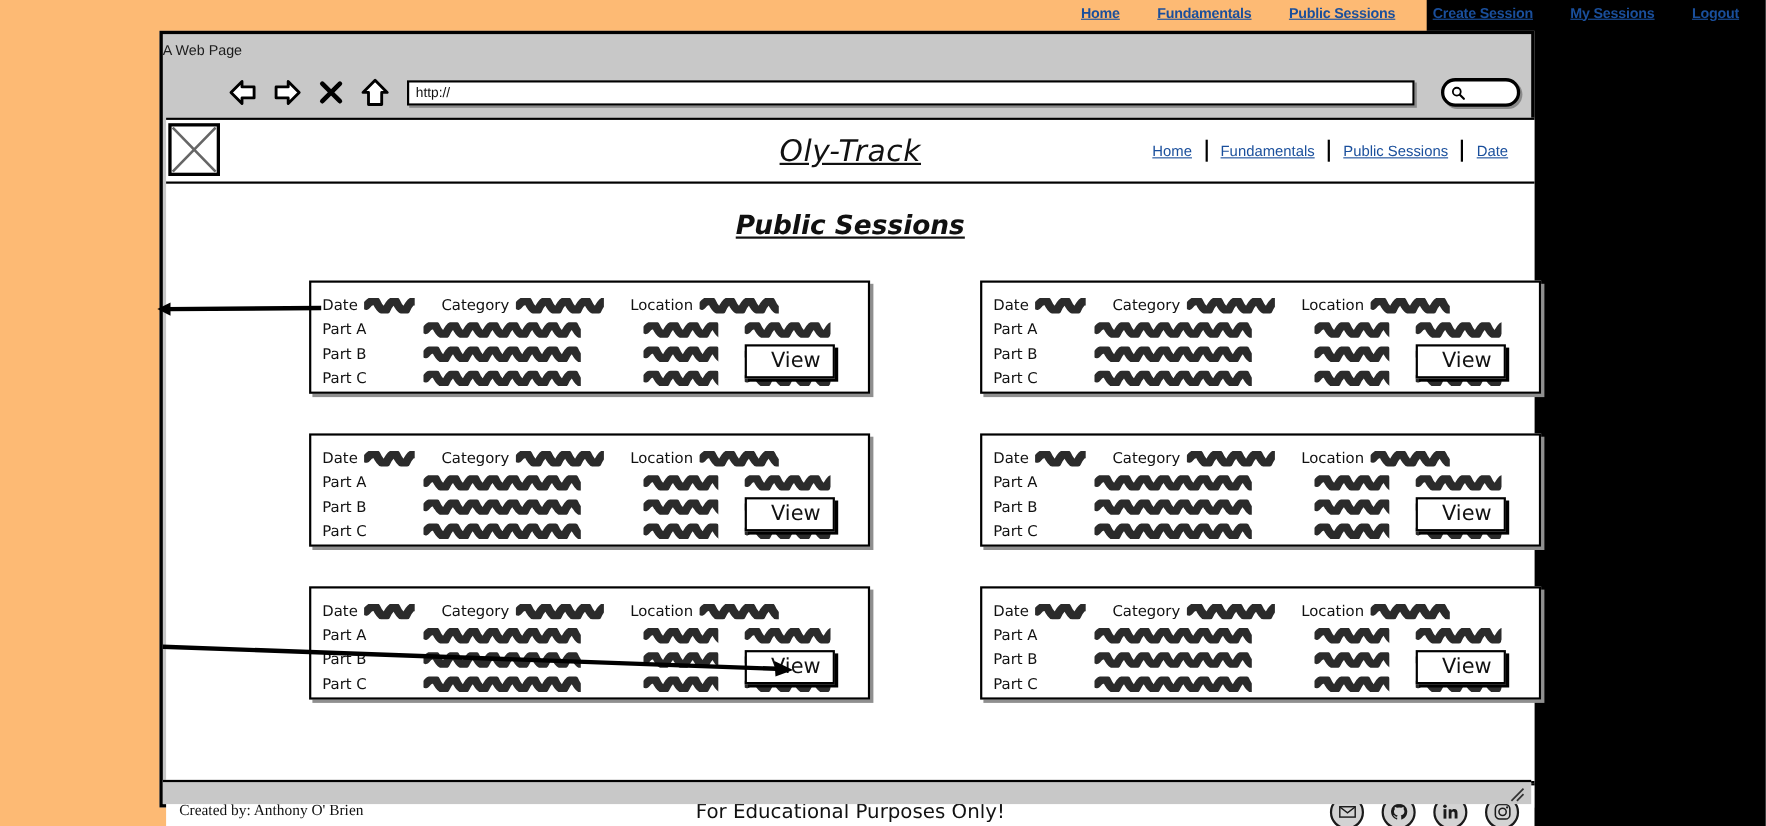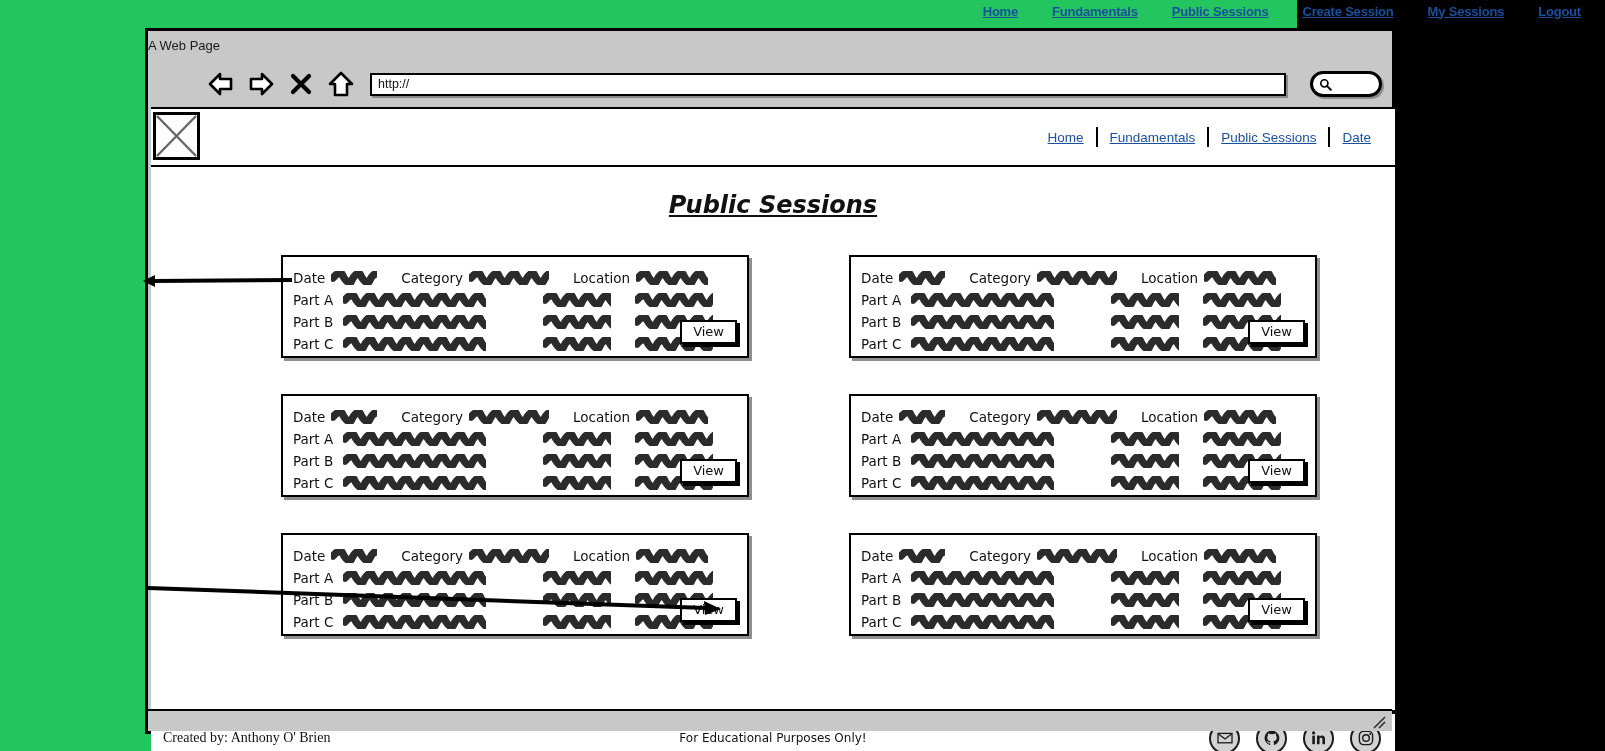--- a/index.html
+++ b/index.html
@@ -4,21 +4,21 @@
 <style>
   * { box-sizing: border-box; }
   html, body {
     margin: 0; padding: 0;
     width: 1605px; height: 751px;
     background: #000;
     font-family: "Liberation Sans", sans-serif;
     overflow: hidden;
   }
 
-  #root { position: relative; width: 1297px; height: 751px; background:#22c55e; }
+  #root { position: relative; width: 1297px; height: 751px; background:#fdba74; }
 
   
   .top-nav {
     position: absolute; top: 0; left: 0; width: 1605px; height: 22px;
     display: flex; justify-content: flex-end; align-items: center;
     gap: 34px; padding-right: 24px;
   }
   .top-nav a {
     color: #1a4f9c; font-size: 13px; font-weight: 700;
     text-decoration: underline; white-space: nowrap;
@@ -108,40 +108,40 @@
     column-gap: 100px; row-gap: 22px;
   }
   .card {
     position: relative; height: 103px;
     background: #fff; border: 2px solid #000;
     box-shadow: 3px 3px 0 #8f8f8f;
     padding: 10px 12px 0 10px;
     margin-top: 14px;
   }
   .card-row {
-    display: flex; align-items: center; height: 22px;
+    display: flex; align-items: center; height: 22px; gap: 42px;
   }
   .card-row.head { gap: 0; }
   .lbl {
     font-size: 13.5px; color: #111; flex: 0 0 auto;
     font-family: "DejaVu Sans", sans-serif;
   }
   .head .lbl { }
   .scrib { flex: 0 0 auto; height: 14px; margin: 0 6px; }
   .scrib svg { display: block; height: 14px; }
   .parts .lbl { width: 50px; }
   .part-cols { display: flex; align-items: center; flex: 1 1 auto; gap: 0; }
   .pc1 { width: 200px; }
   .pc2 { width: 92px; }
   .pc3 { width: 100px; }
   .view-btn {
-    position: absolute; right: 10px; bottom: 12px;
+    position: absolute; right: 30px; bottom: 12px;
     background: #fff; border: 2px solid #000;
     box-shadow: 3px 3px 0 #000;
-    font-size: 13px; color: #111; padding: 2px 11px 3px 11px;
+    font-size: 19px; color: #111; padding: 2px 11px 3px 22px;
     font-family: "DejaVu Sans", sans-serif;
   }
 
   
   .pager {
     margin-top: 22px; display: flex; align-items: center;
     justify-content: center; gap: 9px;
   }
   .pager svg { display: block; width: 22px; height: 22px; }
   .pager-label { font-size: 13px; color: #111; }
@@ -151,21 +151,21 @@
     position: absolute; left: 3px; top: 683px;
     width: 1244px; height: 48px; background: #fff;
     display: flex; align-items: center;
   }
   .footer-left {
     position: absolute; left: 12px; font-size: 14px; color: #111;
     font-family: Liberation Serif, serif;
   }
   .footer-center {
     position: absolute; left: 0; right: 0; text-align: center;
-    font-size: 12px; color: #111;
+    font-size: 18px; color: #111;
     font-family: "DejaVu Sans", sans-serif;
   }
   .footer-icons {
     position: absolute; right: 14px; display: flex; gap: 16px;
   }
   .fi {
     width: 31px; height: 31px; border-radius: 50%;
     border: 2px solid #1b1b1b; background: #d3d3d3;
     display: flex; align-items: center; justify-content: center;
   }
@@ -236,20 +236,21 @@
     </div>
 
     <div class="page">
 
       <div class="site-header">
         <div class="logo-box">
           <svg viewBox="0 0 41 42">
               <path d="M1 1 L40 41 M40 1 L1 41" stroke="#666" stroke-width="2.4"></path>
             </svg>
         </div>
+        <div class="brand">Oly-Track</div>
         <div class="header-nav">
           <a>Home</a>
           <span class="sep"></span>
           <a>Fundamentals</a>
           <span class="sep"></span>
           <a>Public Sessions</a>
           <span class="sep"></span>
           <a>Date</a>
         </div>
       </div>

